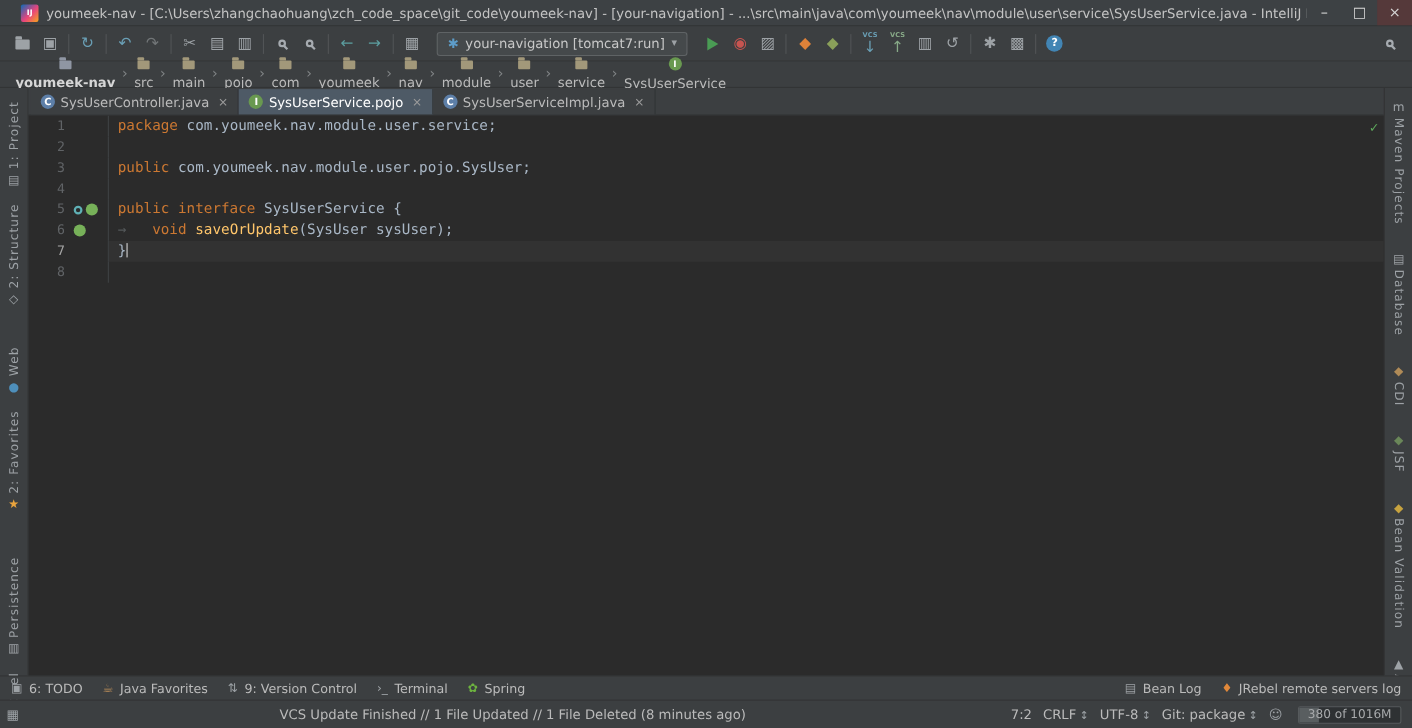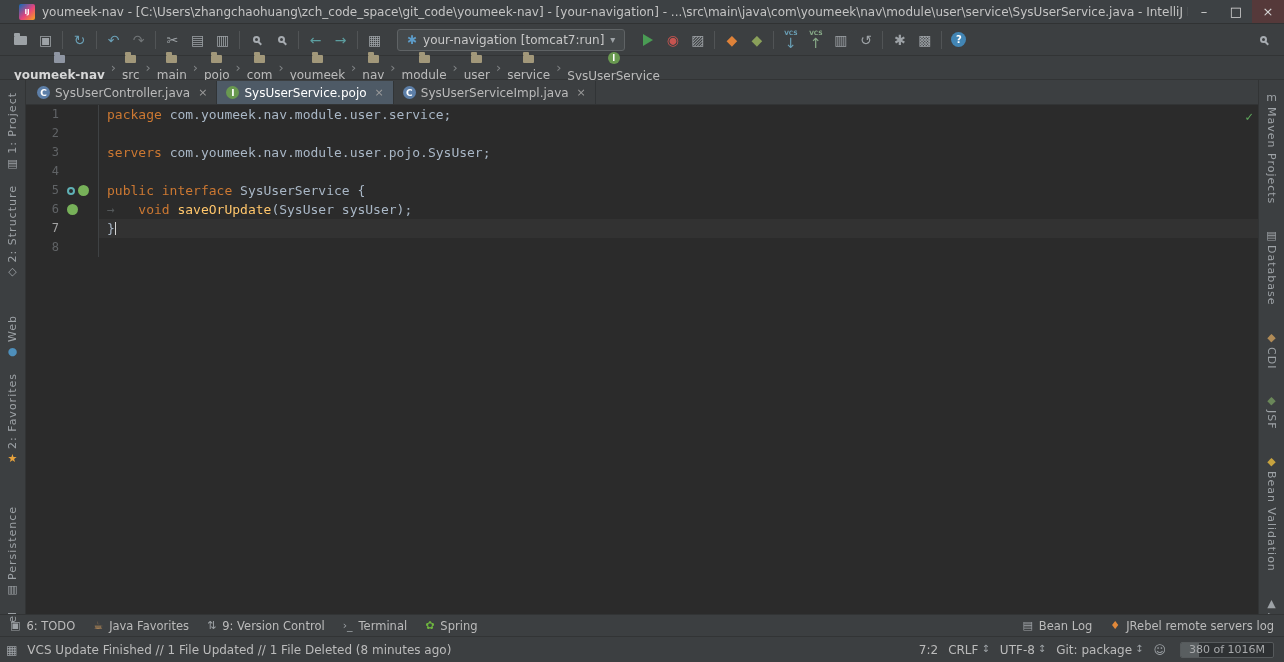--- a/index.html
+++ b/index.html
@@ -91,22 +91,22 @@
 
   
   .bottombar { height:22px; display:flex; align-items:center; padding:0 10px; gap:18px; background:#3c3f41; border-top:1px solid #323435; font-size:11.5px; flex:none; }
   .bb-item { display:flex; align-items:center; gap:6px; color:#bbbbbb; white-space:nowrap; }
   .bicon { font-size:11px; line-height:11px; }
   .bb-spacer { flex:1; }
 
   
   .statusbar { height:26px; display:flex; align-items:center; padding:0 10px 0 6px; gap:10px; background:#3c3f41; border-top:1px solid #323435; font-size:12px; color:#bbbbbb; flex:none; }
   .sb-switcher { color:#9da2a6; font-size:12px; }
-  .sb-msg { flex:1; white-space:nowrap; overflow:hidden; }
-  .sb-item { display:flex; align-items:flex-start; gap:3px; padding:0 4px; white-space:nowrap; }
+  .sb-msg { flex:1; white-space:nowrap; overflow:hidden;text-align:center; }
+  .sb-item { display:flex; align-items:flex-end; gap:3px; padding:0 4px; white-space:nowrap; }
   .sb-arrows { font-size:10px; color:#9da2a6; }
   .mem { width:94px; height:16px; background:#2e3133; border:1px solid #565a5c; border-radius:2px; position:relative; font-size:11px; color:#a8aaac; display:flex; align-items:center; justify-content:center; overflow:hidden; }
   .mem-fill { position:absolute; left:0; top:0; bottom:0; background:#595e60; }
   .mem-text { position:relative; z-index:1; }
 </style>
 </head>
 <body>
 
 <div class="window">
 
@@ -342,21 +342,21 @@
                 <span class="lnum">2</span>
                 <span class="gicons"></span>
               </div>
               <div class="code"></div>
             </div>
             <div class="line">
               <div class="gutter">
                 <span class="lnum">3</span>
                 <span class="gicons"></span>
               </div>
-              <div class="code"><span class="t-kw">servers </span><span class="t-plain">com.youmeek.nav.module.user.pojo.SysUser;</span></div>
+              <div class="code"><span class="t-kw">public </span><span class="t-plain">com.youmeek.nav.module.user.pojo.SysUser;</span></div>
             </div>
             <div class="line">
               <div class="gutter">
                 <span class="lnum">4</span>
                 <span class="gicons"></span>
               </div>
               <div class="code"></div>
             </div>
             <div class="line">
               <div class="gutter">

